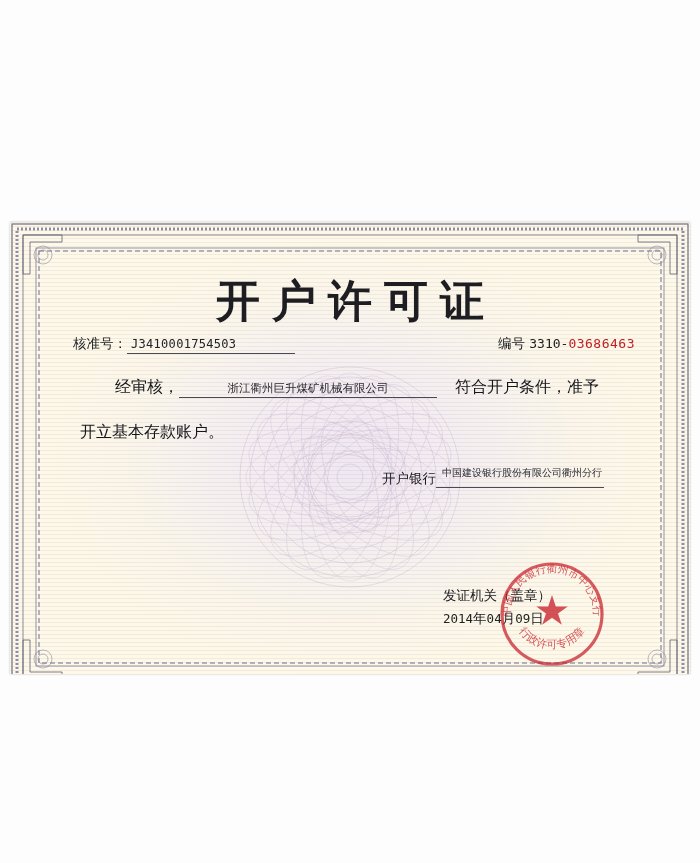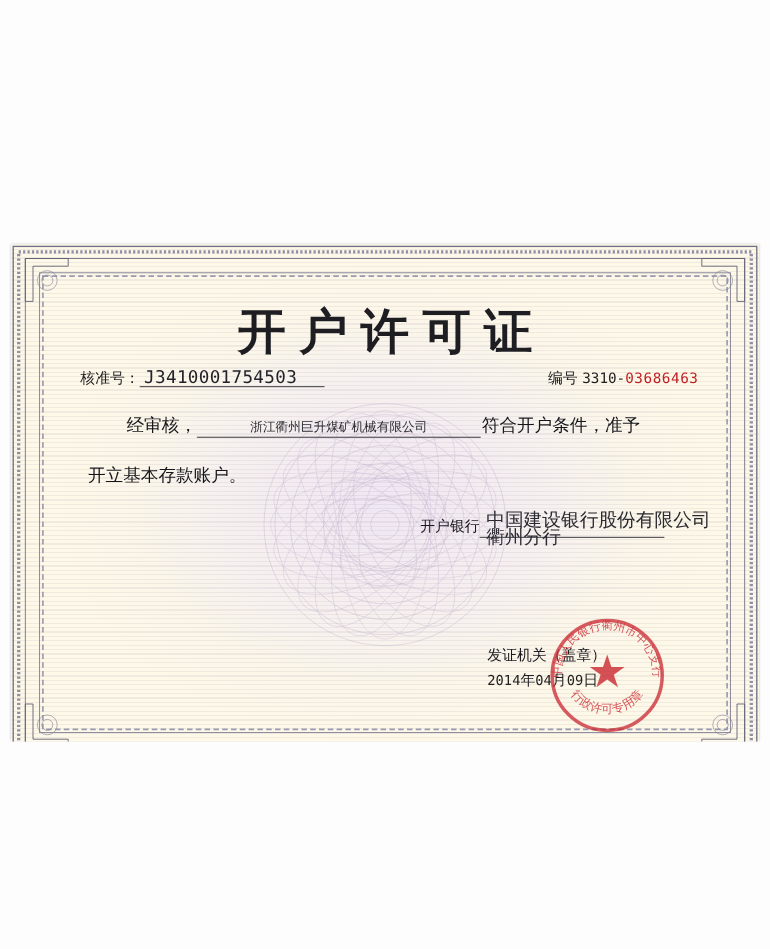--- a/index.html
+++ b/index.html
@@ -93,21 +93,21 @@
     font-size: 16px;
     font-weight: normal;
     color: #15151a;
   }
   .filled {
     font-size: 11.5px;
     color: #2a2a30;
   }
   .filled-mono {
     font-family: "DejaVu Sans Mono", "Liberation Mono", monospace;
-    font-size: 16px;
+    font-size: 12px;
     color: #22222a;
     letter-spacing: .3px;
   }
   .uline {
     display: inline-block;
     border-bottom: 1px solid #4a4a52;
     text-align: center;
     padding: 0 4px 1px 4px;
     line-height: 15px;
   }
@@ -137,21 +137,21 @@
   
   #rep-row { top: 248px; left: 63px; }
   #rep-uline { width: 128px; }
   #bank-row { top: 248px; left: 372px; text-align: right; }
   #bank-uline { width: 160px; }
   #bank-value {
     position: absolute;
     top: 243px;
     left: 432px;
     width: 212px;
-    font-size: 17px;
+    font-size: 10px;
     line-height: 16px;
     color: #2a2a30;
     white-space: normal;
   }
   
   #account-row { top: 315px; left: 63px; }
   #account-uline { width: 420px; }
   
   #issuer-row { top: 365px; left: 433px; }
   #date-row { top: 388px; left: 433px; }
@@ -244,21 +244,21 @@
     <div class="row" id="approval-row">
       <span class="label">核准号：</span><span class="uline uline-left filled-mono" id="approval-no">J3410001754503</span>
     </div>
 
     <div class="row" id="serial-row">
       <span class="label">编号</span>
       <span class="serial-black">3310-</span><span class="serial-red">03686463</span>
     </div>
 
     <div class="row" id="audit-row">
-      <span class="label label-lg">经审核，</span><span class="uline filled" id="company-uline">浙江衢州巨升煤矿机械有限公司</span><span class="label label-lg" style="margin-left:1px">符合开户条件，准予</span>
+      <span class="label label-lg">经审核，</span><span class="uline filled" id="company-uline">浙江衢州巨升煤矿机械有限公司</span><span class="label label-lg" style="margin-left:18px">符合开户条件，准予</span>
     </div>
 
     <div class="row" id="open-account-row">
       <span class="label label-lg">开立基本存款账户。</span>
     </div>
 
 
     <div class="row" id="bank-row">
       <span class="label">开户银行</span><span class="uline" id="bank-uline">&nbsp;</span>
     </div>

